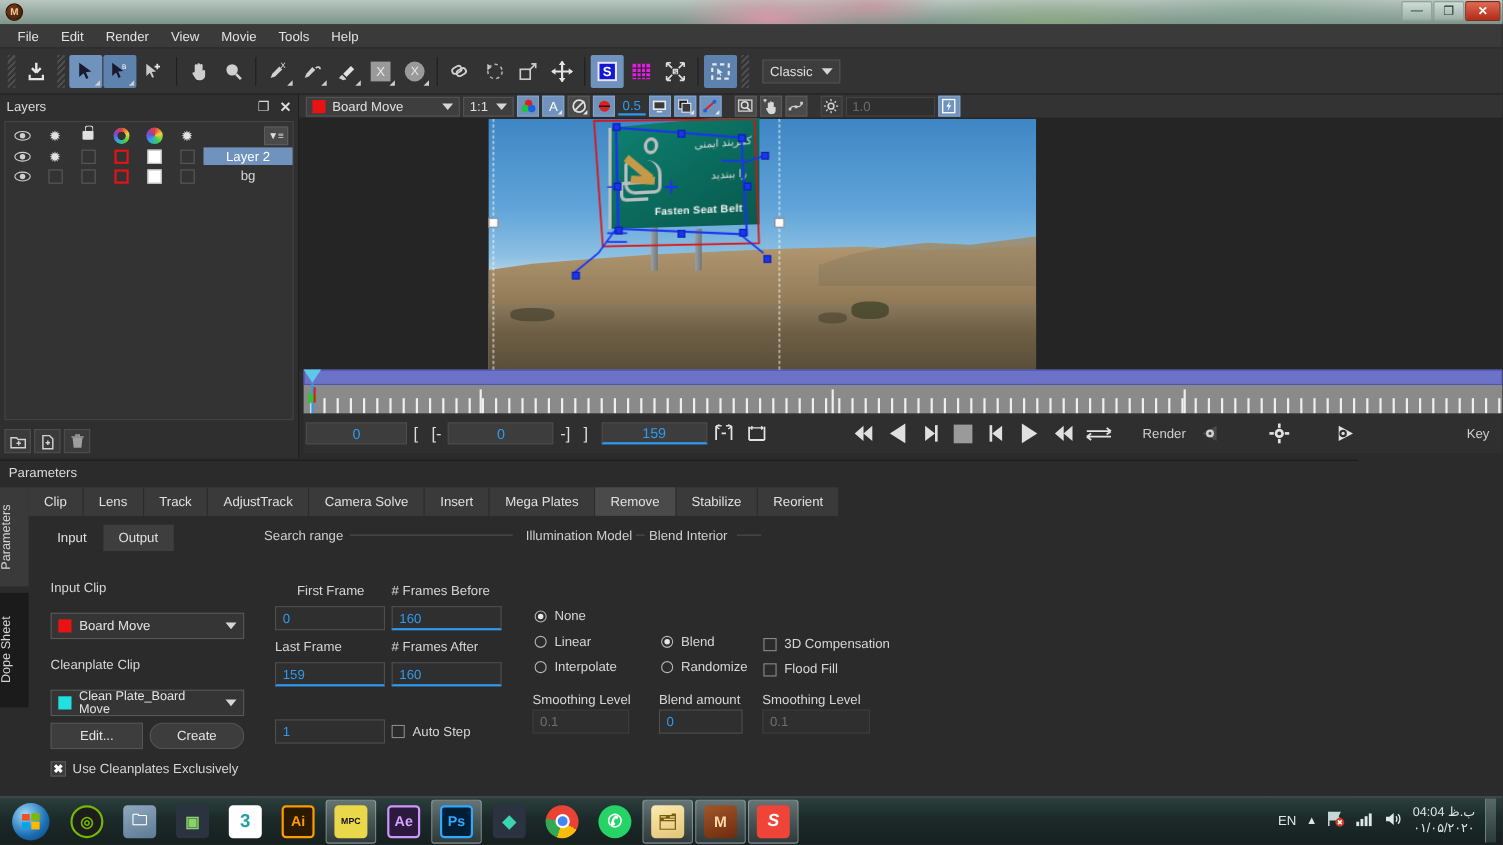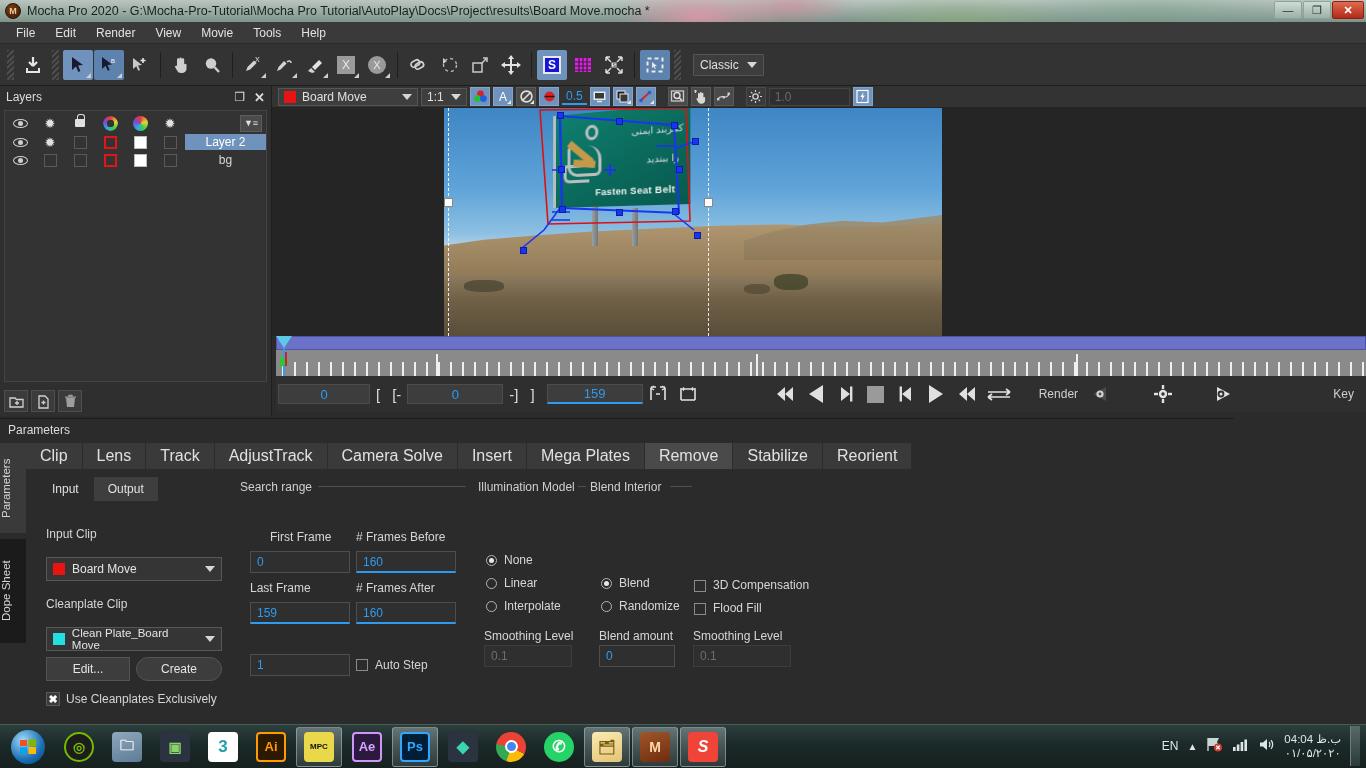--- a/index.html
+++ b/index.html
@@ -178,21 +178,21 @@
 
   
   .params{ position:absolute; left:0; top:418px; width:1234px; height:306px; background:#2b2b2b; border-top:1px solid #1d1d1d;}
   .params-title{ padding:4px 8px; color:#dcdcdc; font-size:12px;}
   .vtabs{ position:absolute; left:0; top:24px; width:26px; height:270px;}
   .vtab{ width:26px; writing-mode:vertical-rl; transform:rotate(180deg); text-align:center;
     color:#d5d5d5; font-size:11.5px; padding:8px 0; }
   .vtab.a{ background:#3a3a3a; height:90px;}
   .vtab.b{ background:#1b1b1b; height:104px; margin-top:6px;}
   .tabrow{ position:absolute; left:26px; top:24px; display:flex; gap:1px;}
-  .tab{ height:26px; padding:0 14px; background:#3a3a3a; color:#e0e0e0; font-size:16px;
+  .tab{ height:26px; padding:0 14px; background:#3a3a3a; color:#e0e0e0; font-size:12px;
     display:flex; align-items:center; }
   .tab.sel{ background:#4a4a4a; }
   .subtabs{ position:absolute; left:38px; top:58px; display:flex; gap:1px;}
   .subtab{ height:24px; padding:0 14px; background:#2b2b2b; color:#e0e0e0; font-size:12px; display:flex;align-items:center;}
   .subtab.sel{ background:#3e3e3e;}
   .grouplbl{ position:absolute; color:#cfcfcf; font-size:12px; }
   .grouprule{ position:absolute; height:1px; background:#515151;}
   .flabel{ position:absolute; color:#d6d6d6; font-size:12px;}
   .finput{ position:absolute; height:22px; background:#2f2f2f; border:1px solid #4e4e4e;
     color:#2f9bf0; font-size:12px; padding:0 6px; display:flex;align-items:center;}
@@ -223,21 +223,20 @@
   .sb-right{ width:10px; height:40px; background:linear-gradient(180deg,#566a68,#2b3a39); border-left:1px solid #6a7e7c;}
 </style>
 </head>
 <body>
 
 <div class="app">
 
   <div class="titlebar">
     <div class="titlebar-bgart"></div>
     <div class="tb-icon">M</div>
-    <div class="tb-title">Mocha Pro 2020 - G:\Mocha-Pro-Tutorial\Mocha Pro Tutorial\AutoPlay\Docs\Project\results\Board Move.mocha *</div>
     <div class="tb-buttons">
       <div class="tb-btn">—</div>
       <div class="tb-btn">❐</div>
       <div class="tb-btn close">✕</div>
     </div>
   </div>
 
   <div class="menubar">
     <div class="menu-item">File</div>
     <div class="menu-item">Edit</div>

